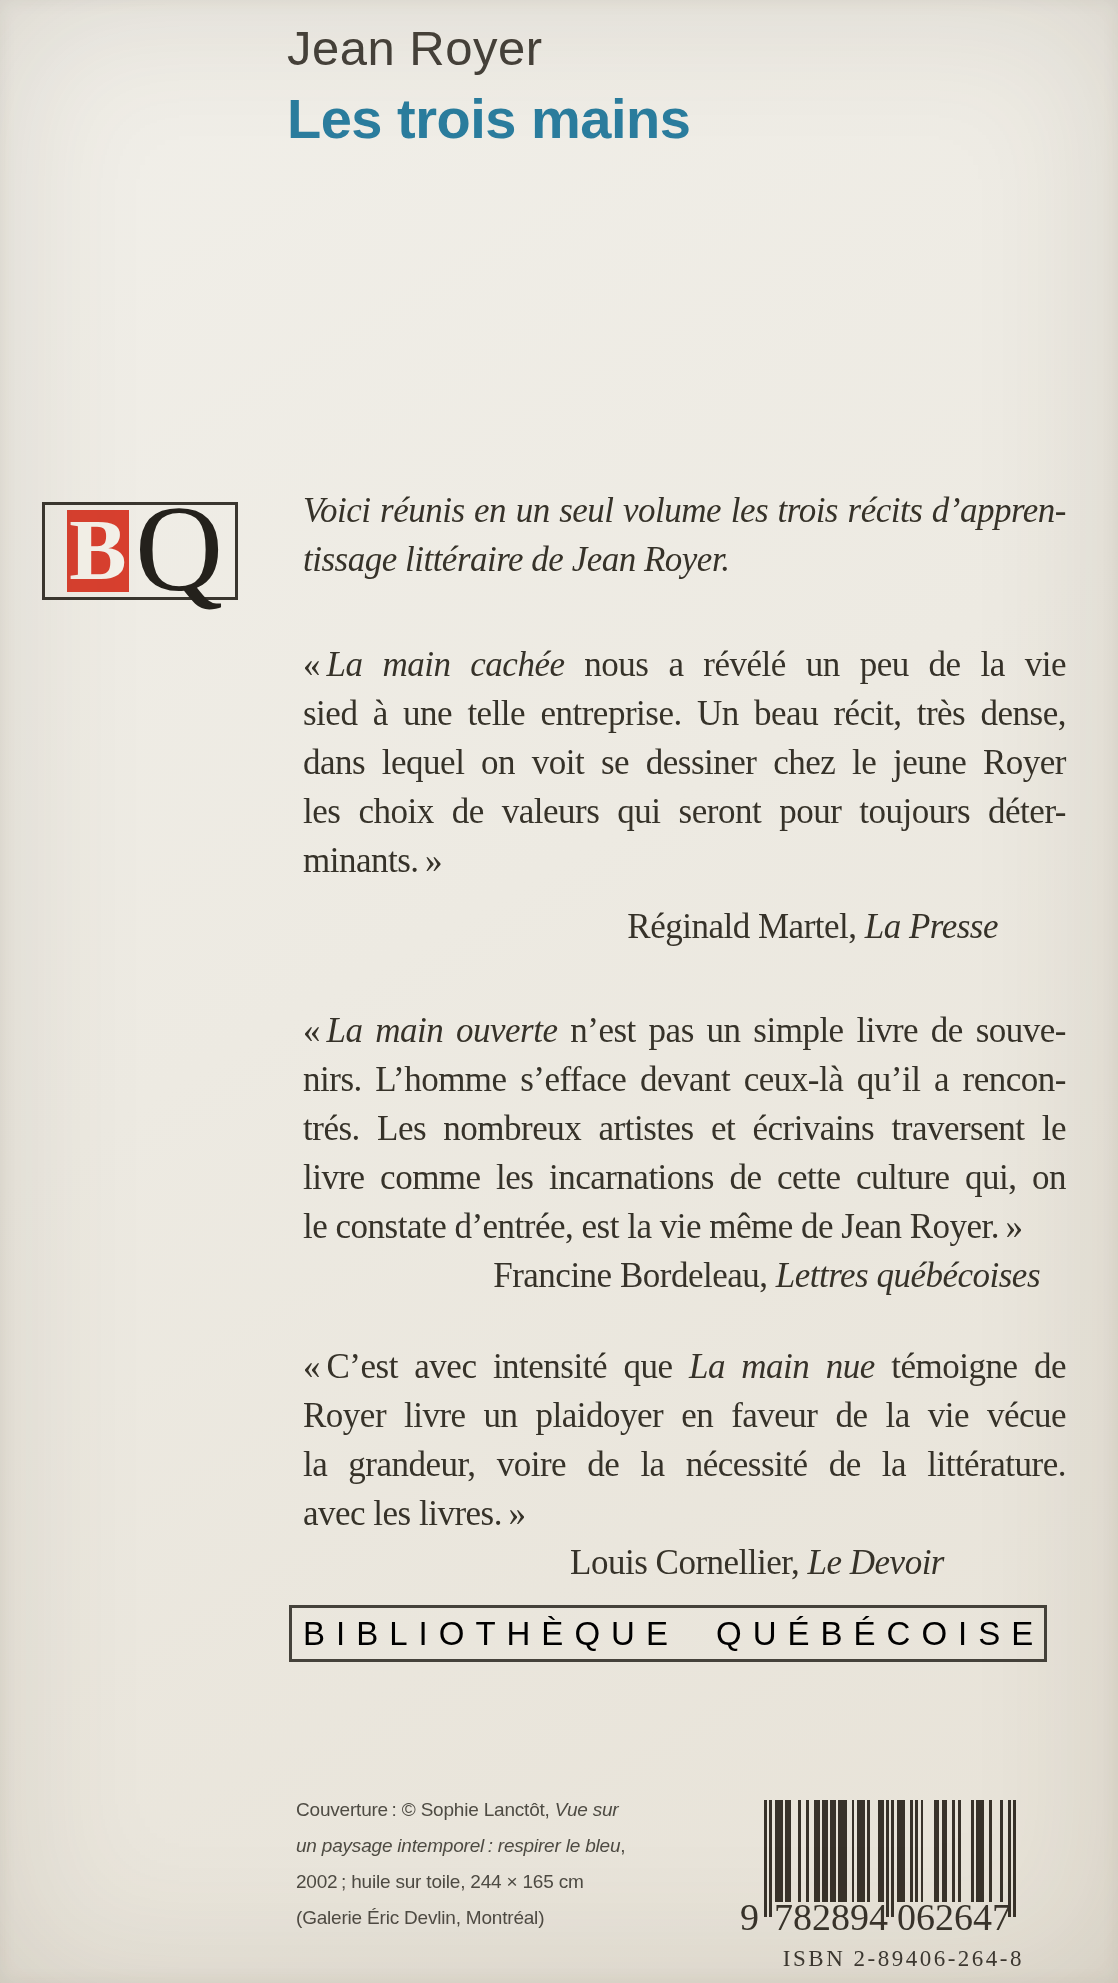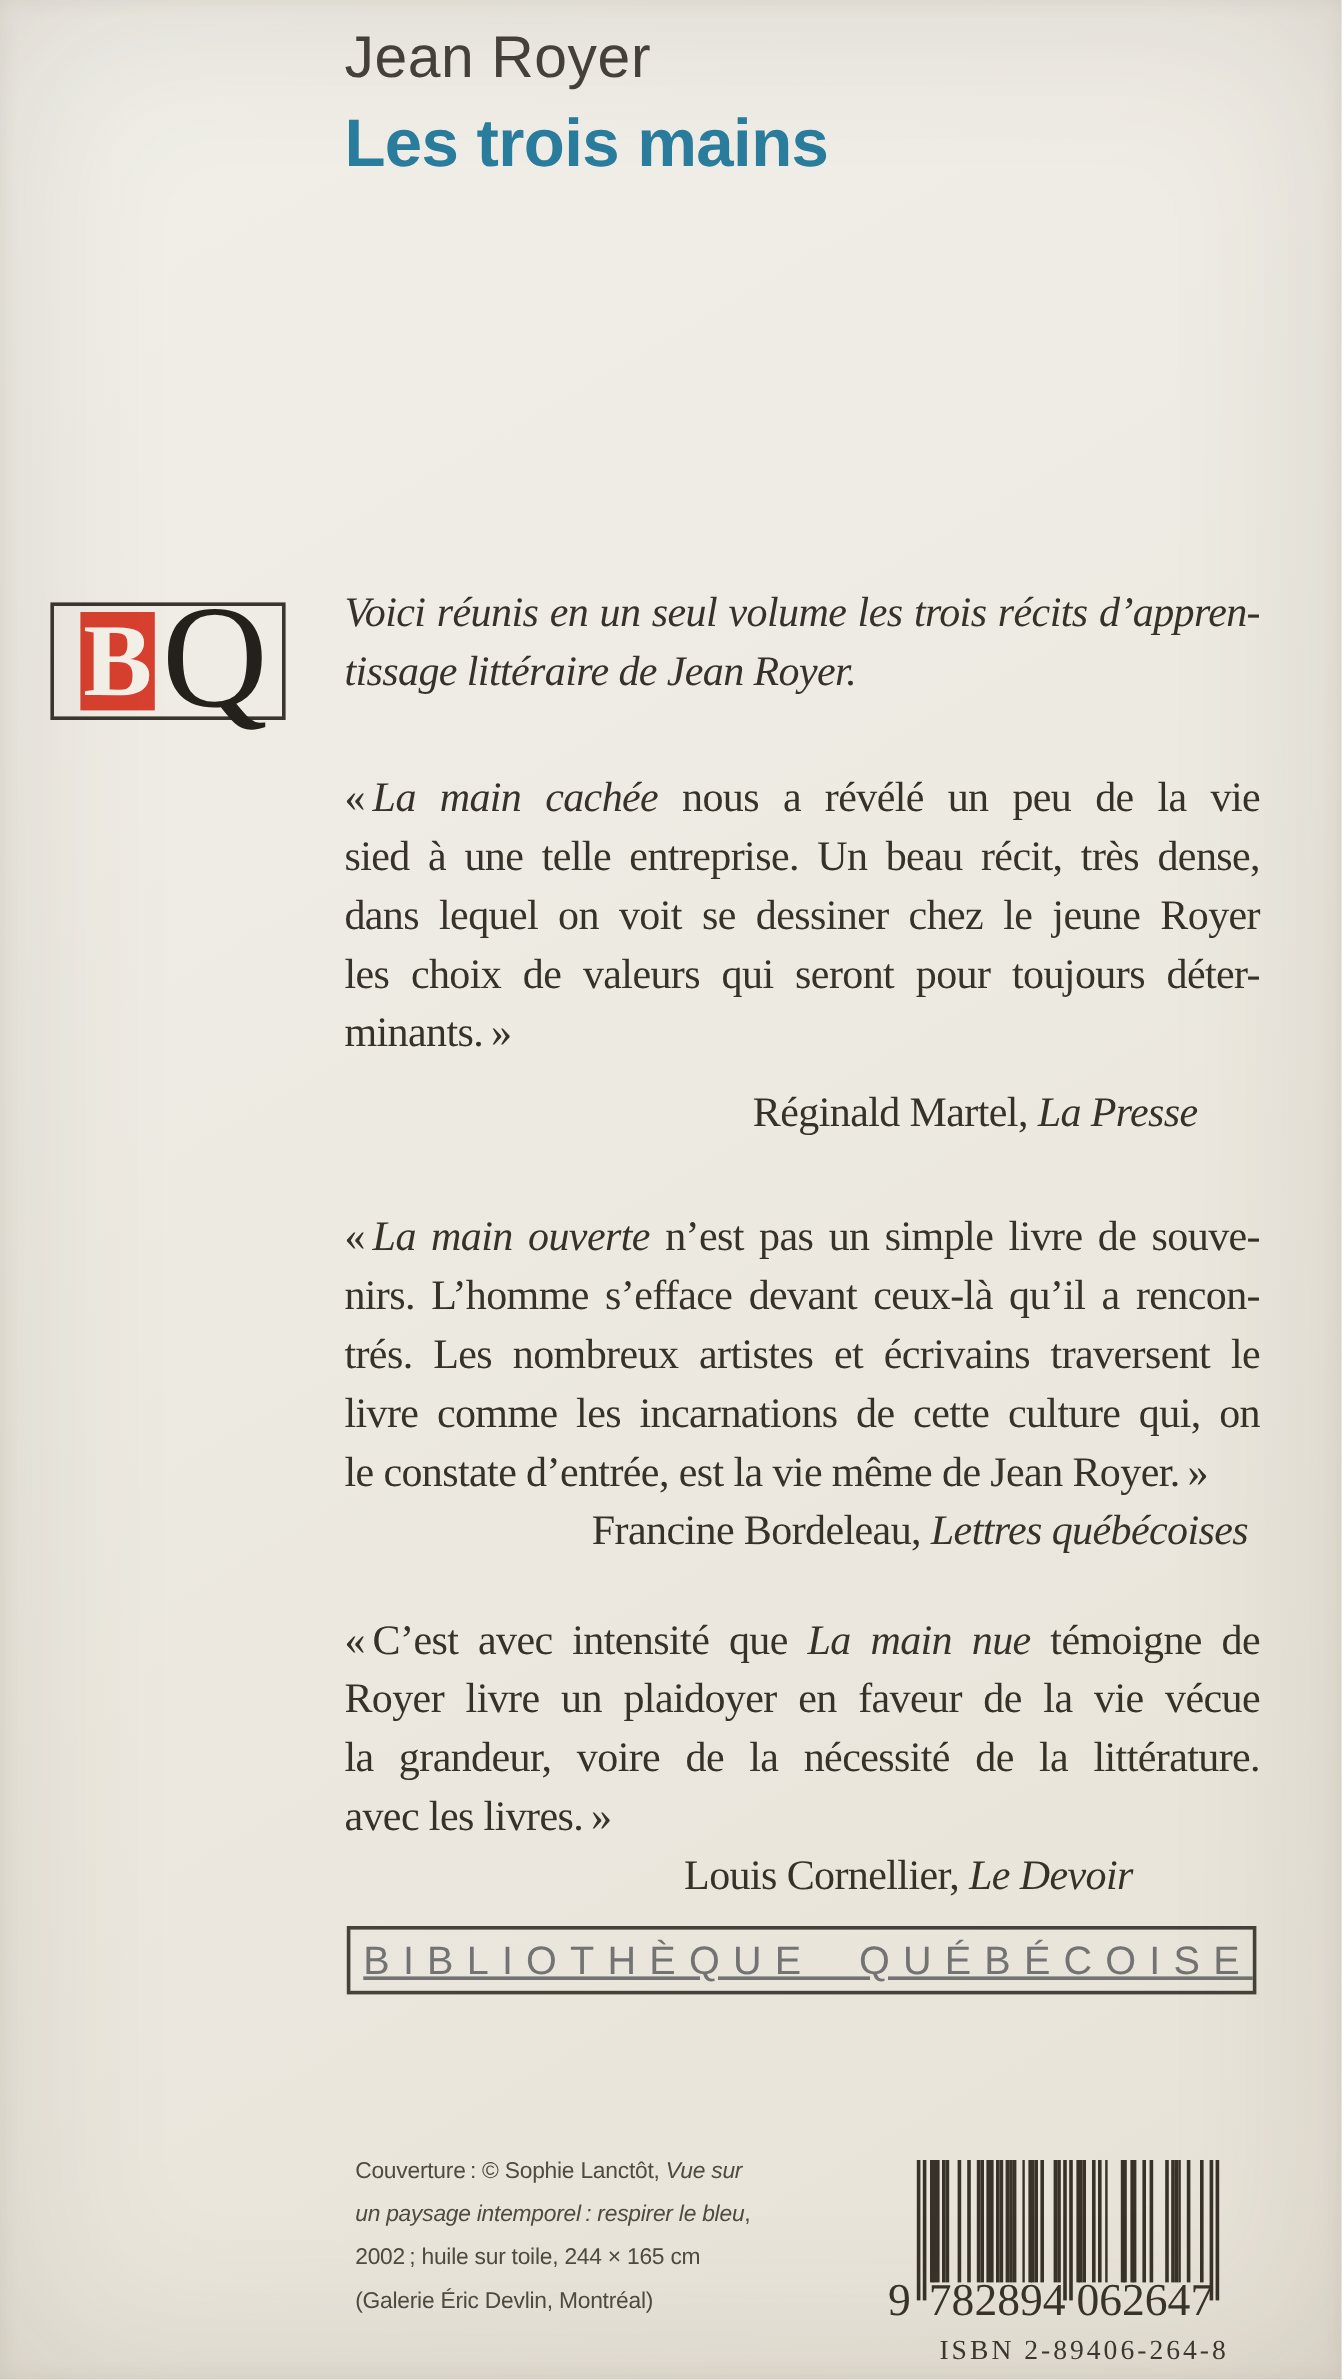--- a/index.html
+++ b/index.html
@@ -22,33 +22,33 @@
   .bq-b{position:absolute;left:22px;top:5px;width:62px;height:82px;
     color:#f4f1e9;font-family:"Liberation Serif",serif;font-weight:bold;
     font-size:86px;line-height:80px;text-align:center;}
   .bq-q{position:absolute;left:90px;top:50%;transform:translateY(-52%);
     font-family:"Liberation Serif",serif;font-size:122px;line-height:122px;color:#24211c;}
   
   .bodytext{position:absolute;left:287px;width:763px;
     font-family:"Liberation Serif",serif;font-size:35px;line-height:49px;
     letter-spacing:-.5px;color:#363229;}
   .bodytext .line{width:100%;height:49px;white-space:nowrap;
-    text-align:justify;text-align-last:justify;}
+    text-align:justify;text-align-last:justify;margin-left:16px;}
   .bodytext .qlines .line:last-child{text-align-last:left;}
   .intro{top:486px;font-style:italic;}
   .intro .line:last-child{text-align-last:left;}
   .q1{top:640px;} .q2{top:1006px;} .q3{top:1342px;}
   .attribution{height:49px;text-align:right;text-align-last:right;white-space:nowrap;}
   .a1{padding-right:52px;margin-top:17px;} .a2{padding-right:10px;} .a3{padding-right:106px;}
   .it{font-style:italic;}
   
   .collection{position:absolute;left:289px;top:1605px;width:752px;height:51px;
-    border:3px solid #45423b;display:flex;align-items:center;justify-content:flex-end;
-    font-family:"Liberation Sans",sans-serif;font-size:33px;color:#737373;
-    letter-spacing:11px;word-spacing:17px;text-indent:11px;white-space:nowrap;text-decoration:underline;}
+    border:3px solid #45423b;display:flex;align-items:center;justify-content:flex-start;
+    font-family:"Liberation Sans",sans-serif;font-size:33px;color:#000000;
+    letter-spacing:11px;word-spacing:17px;text-indent:11px;white-space:nowrap;}
   
   .credits{position:absolute;left:296px;top:1792px;width:440px;
     font-family:"Liberation Sans",sans-serif;font-size:19px;line-height:36px;
     letter-spacing:-.2px;color:#4e4b43;}
   .credits .line{height:36px;white-space:nowrap;text-align:left;text-align-last:left;}
   
   .barcode{position:absolute;left:740px;top:1800px;width:278px;height:145px;}
   .bars{position:absolute;left:24px;top:0;width:252px;height:118px;}
   .bar{position:absolute;top:0;}
   .bd{position:absolute;top:98px;font-family:"Liberation Serif",serif;

